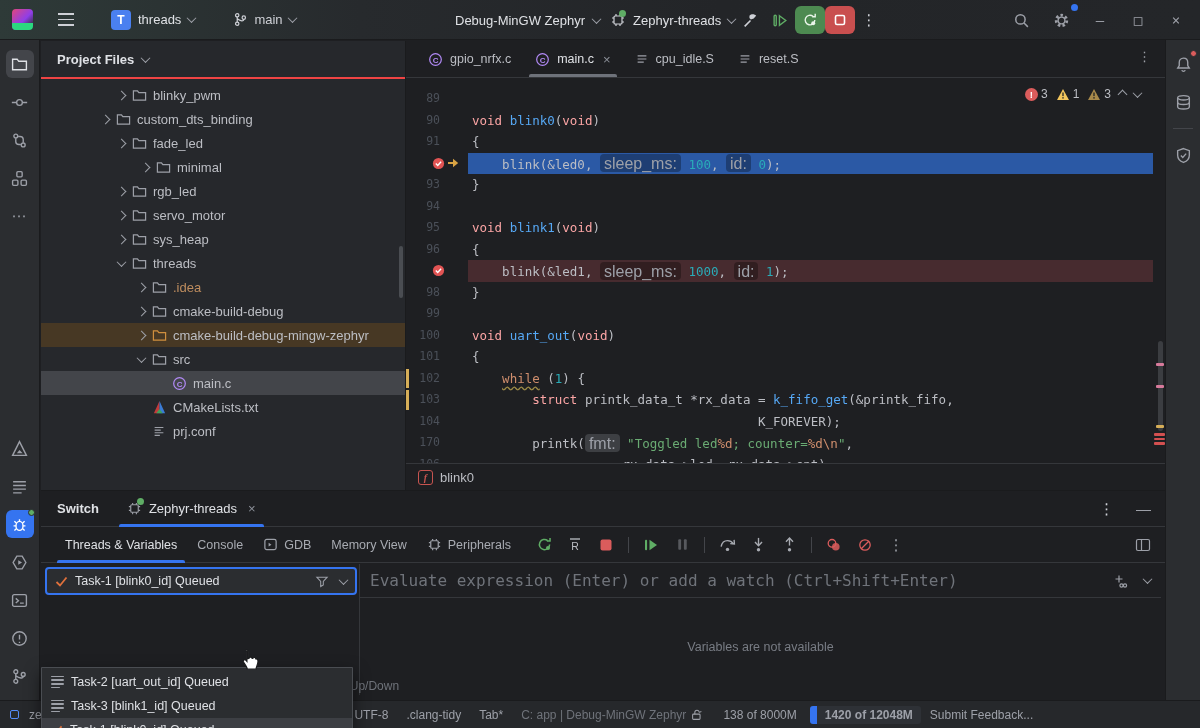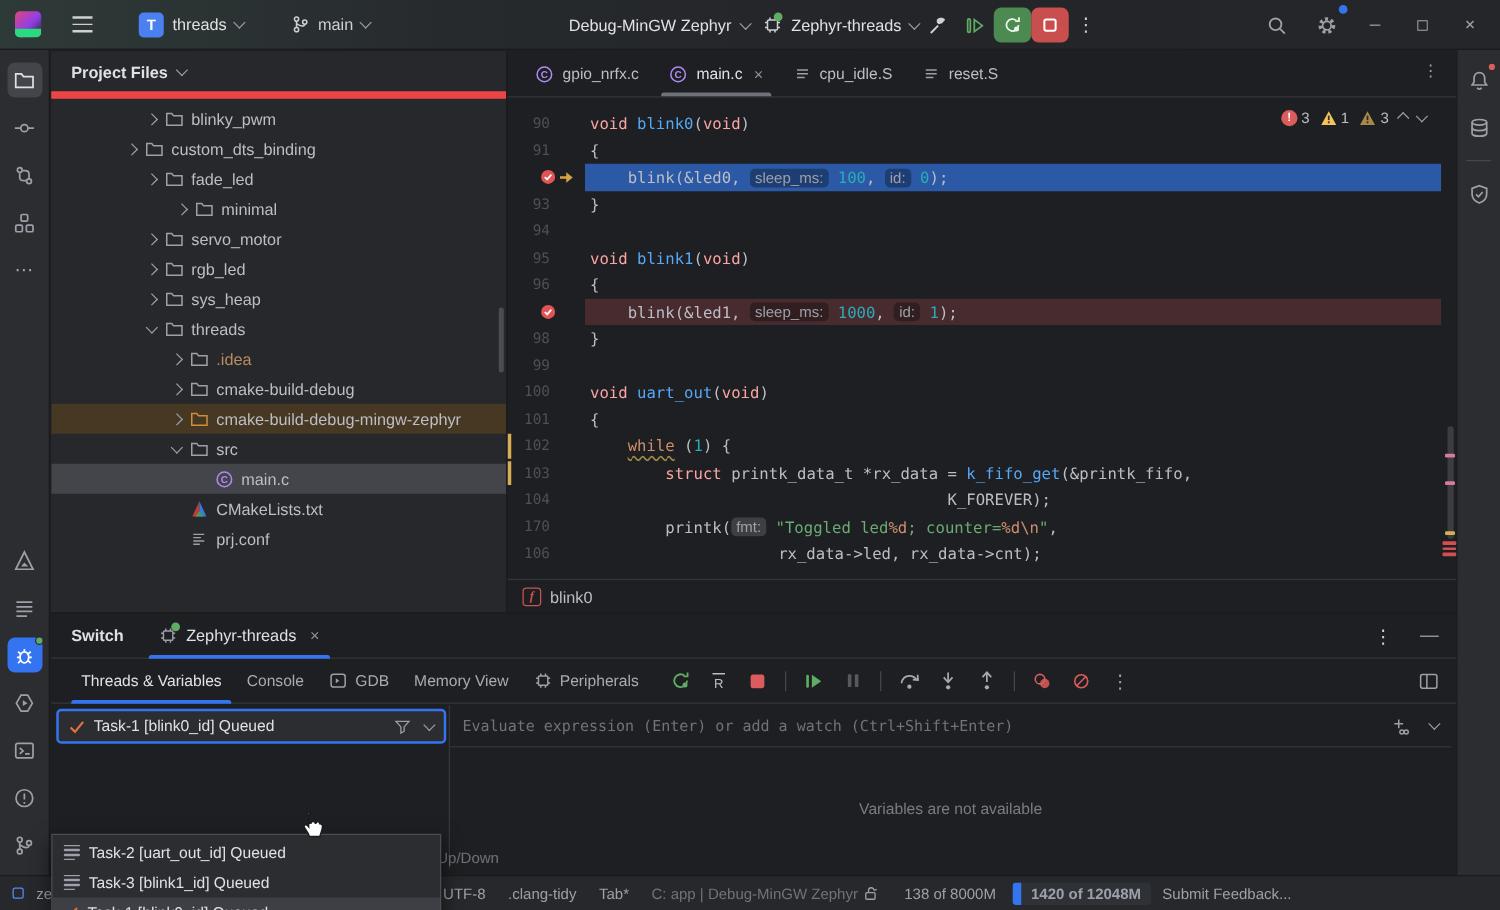--- a/index.html
+++ b/index.html
@@ -42,21 +42,21 @@
   .rail-item.activegray { background:#43454a; color:#dfe1e5; }
   .rail-item.activeblue { background:#3574f0; color:#fff; }
   .rail-spacer { flex:1; }
   .rail-div { width:20px; height:1px; background:#43454a; margin:2px 0 12px; }
   .rail-item .dot { position:absolute; width:7px; height:7px; border-radius:50%; }
   .dot.green { right:-1px; top:-1px; background:#5fad65; border:1.5px solid #2b2d30; }
   .dot.red { right:0px; top:0px; background:#db5c5c; border:1.5px solid #2b2d30; }
 
   
   .project-panel { position:absolute; left:41px; top:41px; width:364px; height:449px; background:#26282c; }
-  .pp-header { height:38px; display:flex; align-items:center; gap:8px; padding-left:16px; border-bottom:6px solid #ef4444; color:#dfe1e5; font-weight:700; }
+  .pp-header { height:38px; display:flex; align-items:center; gap:8px; padding-left:16px; border-bottom:2px solid #ef4444; color:#dfe1e5; font-weight:700; }
   .tree { position:absolute; top:42px; left:0; right:0; bottom:0; overflow:hidden; }
   .tree-row { height:24px; display:flex; align-items:center; cursor:pointer; white-space:nowrap; }
   .tree-row.selected { background:#43454a; }
   .tree-row.build { background:#473824; }
   .tree-chev { width:16px; flex:none; display:flex; align-items:center; justify-content:center; }
   .tree-icon { width:20px; flex:none; display:flex; align-items:center; justify-content:center; }
   .tree-label { margin-left:4px; color:#bcbec4; }
   .tree-label.orange { color:#bd8c5e; }
   .pp-scroll { position:absolute; right:2px; top:205px; width:4px; height:52px; background:#4a4d52; border-radius:2px; }
 
@@ -77,21 +77,21 @@
   .cl { display:flex; height:21.5px; line-height:21.5px; position:relative; }
   .cl .ln { width:40px; flex:none; text-align:right; padding-right:6px; color:#4b5059; font-size:11.5px; }
   .cl .gut { width:22px; flex:none; position:relative; display:flex; align-items:center; }
   .cl .ct { flex:1; white-space:pre; padding-left:4px; }
   .cl.bg-exec .ct { background:#2b59a5; }
   .cl.bg-bp .ct { background:#472b2f; }
   .cl.vcs::before { content:""; position:absolute; left:0; top:1px; bottom:1px; width:3px; background:#d6ae58; }
   .pl { color:#bcbec4; } .kw { color:#fca5a5; } .fn { color:#56a8f5; } .num { color:#2aacb8; }
   .str { color:#6aab73; } .fmt { color:#cf8e6d; }
   .kww { color:#cf8e6d; text-decoration:underline; text-decoration-style:wavy; text-decoration-color:#9e8c46; text-underline-offset:3px; }
-  .hint { background:#3d3f43; color:#9da0a8; border-radius:4px; padding:0.5px 4px; font-size:12px; font-family:"Liberation Sans",sans-serif; }
+  .hint { background:#3d3f43; color:#9da0a8; border-radius:4px; padding:0.5px 4px; font-size:16px; font-family:"Liberation Sans",sans-serif; }
   .bg-exec .hint { background:rgba(0,0,0,.3); }
   .bg-bp .hint { background:rgba(0,0,0,.3); }
   .ed-scroll { position:absolute; right:2px; top:300px; width:5px; height:90px; background:#3b3d41; border-radius:3px; }
   .mark { position:absolute; right:1px; width:8px; height:3px; border-radius:1px; }
   .errbars { position:absolute; right:0px; width:11px; display:flex; flex-direction:column; gap:2px; }
   .errbars i { height:2.5px; background:#d35050; border-radius:1px; }
   .crumbbar { position:absolute; left:0; right:0; bottom:0; height:27px; border-top:1px solid #35373b; background:#1e1f22; display:flex; align-items:center; gap:7px; padding-left:12px; z-index:5; }
   .f-ic { width:15px; height:15px; border-radius:3px; border:1.4px solid #c75450; color:#c75450; font-size:10px; font-style:italic; font-weight:700; display:flex; align-items:center; justify-content:center; font-family:"Liberation Serif",serif; }
 
   
@@ -107,21 +107,21 @@
   .vtab.active { color:#dfe1e5; }
   .vtab.active::after { content:""; position:absolute; left:2px; right:2px; bottom:0; height:3px; background:#3574f0; border-radius:2px 2px 0 0; }
   .dbg-toolbar { display:flex; align-items:center; gap:13px; margin-left:14px; }
   .tool-ic { width:18px; height:18px; display:flex; align-items:center; justify-content:center; cursor:pointer; }
   .tool-div { width:1px; height:16px; background:#43454a; }
   .layout-ic { position:absolute; right:14px; cursor:pointer; }
   .dbg-content { position:absolute; top:73px; bottom:5px; left:0; right:0; }
   .combob { position:absolute; left:4px; top:3px; width:312px; height:28px; border:2px solid #3574f0; border-radius:4px; background:#2b2d30; display:flex; align-items:center; gap:7px; padding:0 8px; cursor:pointer; z-index:3; }
   .combob .lbl { color:#dfe1e5; font-size:12.5px; flex:1; white-space:nowrap; overflow:hidden; }
   .watchrow { position:absolute; left:318px; right:4px; top:0; height:34px; border-bottom:1px solid #35373b; border-left:1px solid #35373b; display:flex; align-items:center; padding:0 10px; }
-  .watch-ph { font-family:"DejaVu Sans Mono",monospace; font-size:12px; color:#6f737a; flex:1; }
+  .watch-ph { font-family:"DejaVu Sans Mono",monospace; font-size:16px; color:#6f737a; flex:1; }
   .watch-icons { display:flex; align-items:center; gap:16px; color:#9da0a8; }
   .vars-area { position:absolute; left:318px; right:4px; top:34px; bottom:0; display:flex; align-items:center; justify-content:center; border-left:1px solid #35373b; }
   .vars-empty { color:#787c84; font-size:12.5px; }
   .dbg-hint { position:absolute; left:20px; bottom:2px; color:#6f737a; font-size:12px; z-index:1; white-space:nowrap; }
   .dropdown { position:absolute; left:0px; top:103px; width:312px; background:#2b2d30; border:1px solid #4a4d52; border-radius:0 0 6px 6px; box-shadow:0 6px 16px rgba(0,0,0,.55); z-index:6; padding:2px 0; }
   .dd-item { height:24px; display:flex; align-items:center; gap:7px; padding:0 9px; cursor:pointer; color:#dfe1e5; font-size:12.5px; white-space:nowrap; }
   .dd-item.selected { background:#3d3f44; }
   .thread-ic { display:flex; flex-direction:column; gap:2.2px; width:13px; }
   .thread-ic i { height:1.6px; background:#9da0a8; border-radius:1px; }
   .cursor { position:absolute; left:238px; top:648px; z-index:9; pointer-events:none; }
@@ -381,32 +381,32 @@
       </div>
       <div class="tree-row" style="padding-left: 72px;">
         <div class="tree-chev">
           <span class="chev r"></span>
         </div>
         <div class="tree-icon" style="color: rgb(157, 160, 168);">
           <svg width="15" height="15" viewBox="0 0 16 16" fill="none" stroke="currentColor" stroke-width="1.3">
             <path d="M1.5 3h4.3l1.5 2h7.2v8h-13z"></path>
           </svg>
         </div>
+        <div class="tree-label">rgb_led</div>
+      </div>
+      <div class="tree-row" style="padding-left: 72px;">
+        <div class="tree-chev">
+          <span class="chev r"></span>
+        </div>
+        <div class="tree-icon" style="color: rgb(157, 160, 168);">
+          <svg width="15" height="15" viewBox="0 0 16 16" fill="none" stroke="currentColor" stroke-width="1.3">
+            <path d="M1.5 3h4.3l1.5 2h7.2v8h-13z"></path>
+          </svg>
+        </div>
         <div class="tree-label">servo_motor</div>
-      </div>
-      <div class="tree-row" style="padding-left: 72px;">
-        <div class="tree-chev">
-          <span class="chev r"></span>
-        </div>
-        <div class="tree-icon" style="color: rgb(157, 160, 168);">
-          <svg width="15" height="15" viewBox="0 0 16 16" fill="none" stroke="currentColor" stroke-width="1.3">
-            <path d="M1.5 3h4.3l1.5 2h7.2v8h-13z"></path>
-          </svg>
-        </div>
-        <div class="tree-label">rgb_led</div>
       </div>
       <div class="tree-row" style="padding-left: 72px;">
         <div class="tree-chev">
           <span class="chev r"></span>
         </div>
         <div class="tree-icon" style="color: rgb(157, 160, 168);">
           <svg width="15" height="15" viewBox="0 0 16 16" fill="none" stroke="currentColor" stroke-width="1.3">
             <path d="M1.5 3h4.3l1.5 2h7.2v8h-13z"></path>
           </svg>
         </div>
@@ -558,20 +558,25 @@
           <path d="M7 1l6 11H1z" fill="#a8894a"></path>
           <rect x="6.3" y="4.5" width="1.4" height="3.6" fill="#2b2a25"></rect>
           <rect x="6.3" y="9.1" width="1.4" height="1.5" fill="#2b2a25"></rect>
         </svg>
         <span>3</span>
       </span>
     <span class="insp-chev"><span class="chev d" style="transform:rotate(-135deg);margin-top:4px"></span></span>
     <span class="insp-chev"><span class="chev d"></span></span>
   </div>
   <div class="code" id="code">
+      <div class="cl">
+        <div class="ln">89</div>
+        <div class="gut"></div>
+        <span class="ct"></span>
+      </div>
       <div class="cl">
         <div class="ln">90</div>
         <div class="gut"></div>
         <span class="ct"><span class="kw">void</span><span class="pl"> </span><span class="fn">blink0</span><span class="pl">(</span><span class="kw">void</span><span class="pl">)</span></span>
       </div>
       <div class="cl">
         <div class="ln">91</div>
         <div class="gut"></div>
         <span class="ct"><span class="pl">{</span></span>
       </div>

